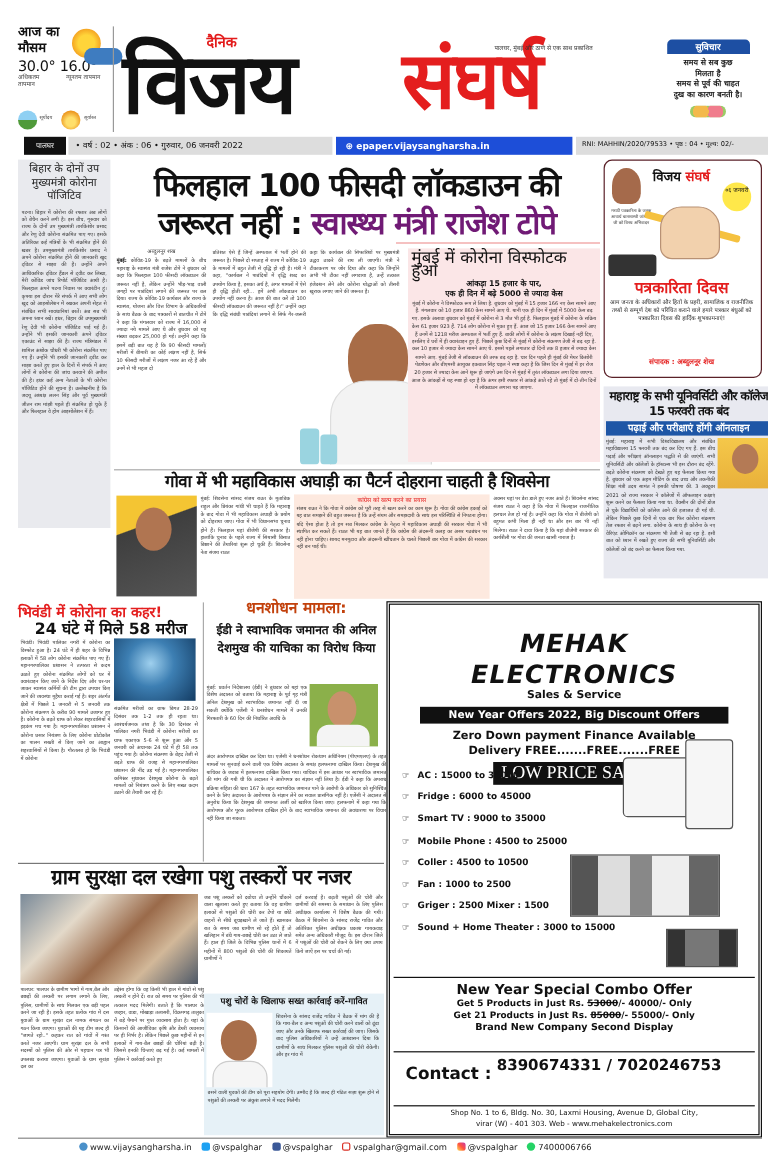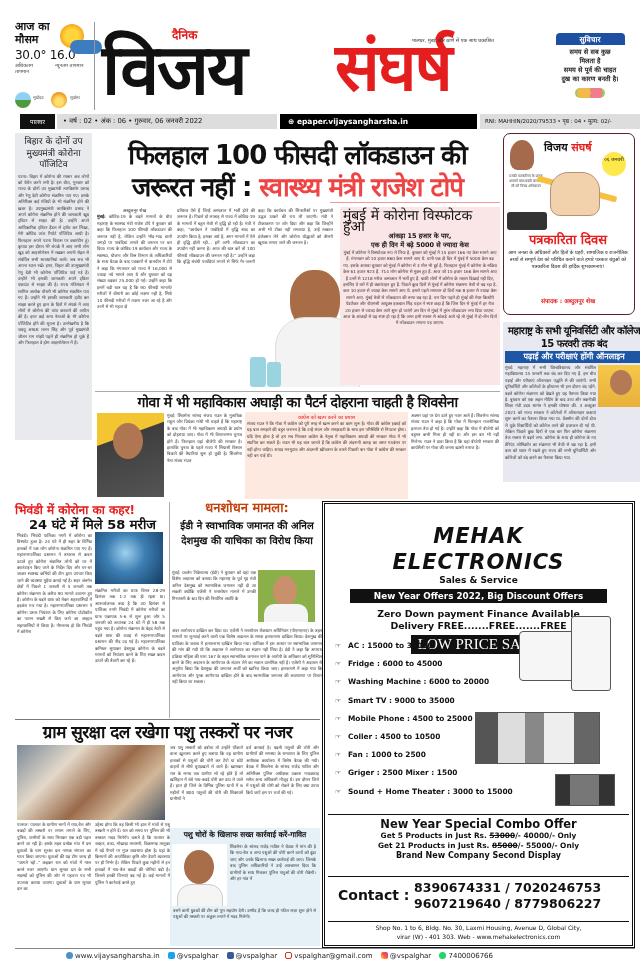--- a/index.html
+++ b/index.html
@@ -23,31 +23,31 @@
   #tagline { left: 412px; top: 37px; font-size: 5px; color: #333; }
   #suvichar { left: 545px; top: 33px; width: 90px; text-align: center; }
   #suvichar .hdr { background: #1d4fa3; color: #fff; font-size: 7.5px; font-weight: bold; border-radius: 4px 4px 0 0; padding: 1px 0; width: 69px; margin: 0 auto; }
   #suvichar .body { font-size: 6.5px; line-height: 9px; margin-top: 3px; color: #222; font-weight: bold; }
   #suvichar .flower { width: 30px; height: 10px; margin: 4px auto 0; border-radius: 6px; background: radial-gradient(circle at 30% 50%, #f3b94c 30%, transparent 31%), radial-gradient(circle at 70% 50%, #f07c8c 30%, transparent 31%), #9ccc65; }
 
   
   #infobar { left: 15px; top: 114px; width: 620px; height: 15px; }
   .ib-pal { position: absolute; left: 5px; top: 0; width: 35px; height: 15px; background: #111; color: #fff; font-size: 6px; text-align: center; line-height: 15px; }
   .ib-mid { position: absolute; left: 42px; top: 0; width: 220px; height: 15px; background: #ddd; font-size: 6.8px; line-height: 15px; padding-left: 6px; color: #111; }
-  .ib-ep { position: absolute; left: 265px; top: 0; width: 197px; height: 15px; background: #000000; color: #fff; font-size: 7.5px; line-height: 15px; padding-left: 8px; font-weight: bold; }
+  .ib-ep { position: absolute; left: 265px; top: 0; width: 197px; height: 15px; background: #1d4ed8; color: #fff; font-size: 7.5px; line-height: 15px; padding-left: 8px; font-weight: bold; }
   .ib-rni { position: absolute; left: 465px; top: 0; width: 160px; height: 15px; background: #ddd; font-size: 5.5px; line-height: 15px; padding-left: 5px; }
 
   
   #bihar { left: 15px; top: 133px; width: 77px; height: 307px; background: #e9eaee; padding: 3px; }
   #bihar .hd { font-size: 9px; line-height: 11.5px; text-align: center; color: #222; font-family: "DejaVu Serif", serif; }
 
   
   #lead-h1 { left: 95px; top: 140px; width: 405px; font-size: 26px; font-weight: bold; line-height: 30px; text-align: center; letter-spacing: -1px; color: #111; }
   #lead-h2 { left: 95px; top: 172px; width: 405px; font-size: 26px; font-weight: bold; line-height: 30px; text-align: center; letter-spacing: -1px; }
-  #lead-h2 .r { color: #ef4444; }
+  #lead-h2 .r { color: #701a75; }
   #lead-rule { left: 330px; top: 202px; width: 170px; height: 1px; background: #e99; }
   #col1 { left: 97px; top: 208px; width: 75px; height: 180px; }
   #col2 { left: 177px; top: 208px; width: 78px; height: 180px; }
   #col3 { left: 258px; top: 208px; width: 75px; height: 65px; }
   .byline { text-align: center; font-size: 4.6px; color: #333; }
   .b { font-weight: bold; color: #111; }
   #minister-photo { left: 245px; top: 262px; width: 130px; height: 125px; overflow: hidden; }
   #mumbai-box { left: 340px; top: 207px; width: 160px; height: 178px; background: #fbe6e7; padding: 3px; }
   #mumbai-box .h1 { font-size: 14px; font-weight: normal; text-align: left; line-height: 11px; color: #111; }
   #mumbai-box .h2 { font-size: 6.5px; font-weight: bold; text-align: center; line-height: 9px; }
@@ -261,21 +261,20 @@
 <div id="ad" class="abs">
   <div class="title">MEHAK ELECTRONICS</div>
   <div class="sales">Sales &amp; Service</div>
   <div class="band">New Year Offers 2022, Big Discount Offers</div>
   <div class="zero">Zero Down payment Finance Available</div>
   <div class="zero" style="margin-top:0">Delivery FREE.......FREE.......FREE</div>
   <span class="low">LOW PRICE SALE</span>
   <div class="items">
     <div class="item"><span class="hand">☞</span><span>AC  : 15000 to  35000</span></div>
     <div class="item"><span class="hand">☞</span><span>Fridge : 6000 to 45000</span></div>
-    <div class="item"><span class="hand">☞</span><span>Washing Machine : 6000 to 20000</span></div>
     <div class="item"><span class="hand">☞</span><span>Smart TV : 9000 to 35000</span></div>
     <div class="item"><span class="hand">☞</span><span>Mobile Phone : 4500 to 25000</span></div>
     <div class="item"><span class="hand">☞</span><span>Coller : 4500 to 10500</span></div>
     <div class="item"><span class="hand">☞</span><span>Fan : 1000 to 2500</span></div>
     <div class="item"><span class="hand">☞</span><span>Griger : 2500 Mixer : 1500</span></div>
     <div class="item"><span class="hand">☞</span><span>Sound + Home Theater : 3000 to 15000</span></div>
   </div>
 
   <div class="appl" style="left:194px;top:127px;width:60px;height:50px;border-radius:4px;"></div>
   <div class="appl" style="left:246px;top:112px;width:40px;height:75px;border-radius:3px;"></div>
@@ -284,21 +283,20 @@
   <div class="combo">
     <div class="h">New Year Special Combo Offer</div>
     <div class="l"><span>Get 5 Products in Just Rs. </span><s>53000</s><span>/-  40000/- Only</span></div>
     <div class="l"><span>Get 21 Products in Just Rs. </span><s>85000</s><span>/-  55000/- Only</span></div>
     <div class="l" style="font-size:8px">Brand New Company Second Display</div>
   </div>
   <div class="contact">
     <div class="lbl">Contact :</div>
     <div class="nums">
       <div>8390674331 / 7020246753</div>
-      <div>9607219640 / 8779806227</div>
     </div>
   </div>
   <div class="addr">
     <div>Shop No. 1 to 6, Bldg. No. 30, Laxmi Housing, Avenue D, Global City,</div>
     <div>virar (W) - 401 303. Web - www.mehakelectronics.com</div>
   </div>
 </div>
 
 <div id="gram-rule" class="abs"></div>
 <div id="gram-h" class="abs">ग्राम सुरक्षा दल रखेगा पशु तस्करों पर नजर</div>

